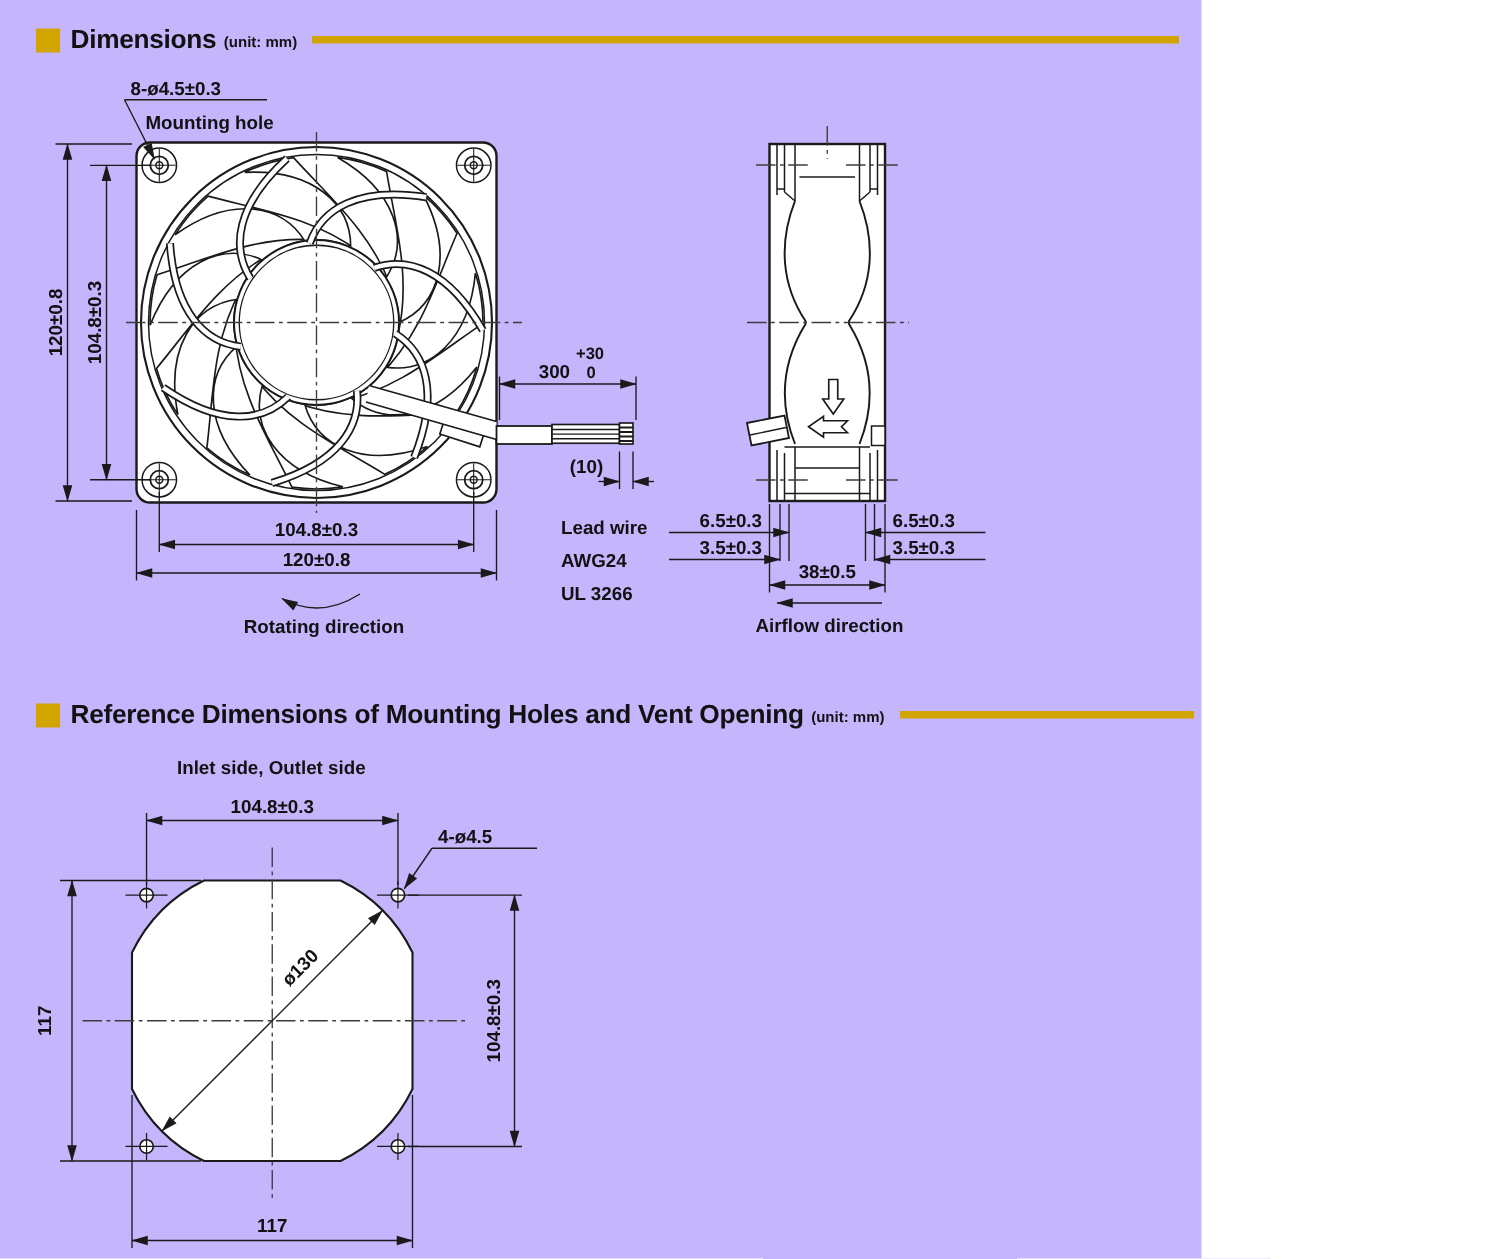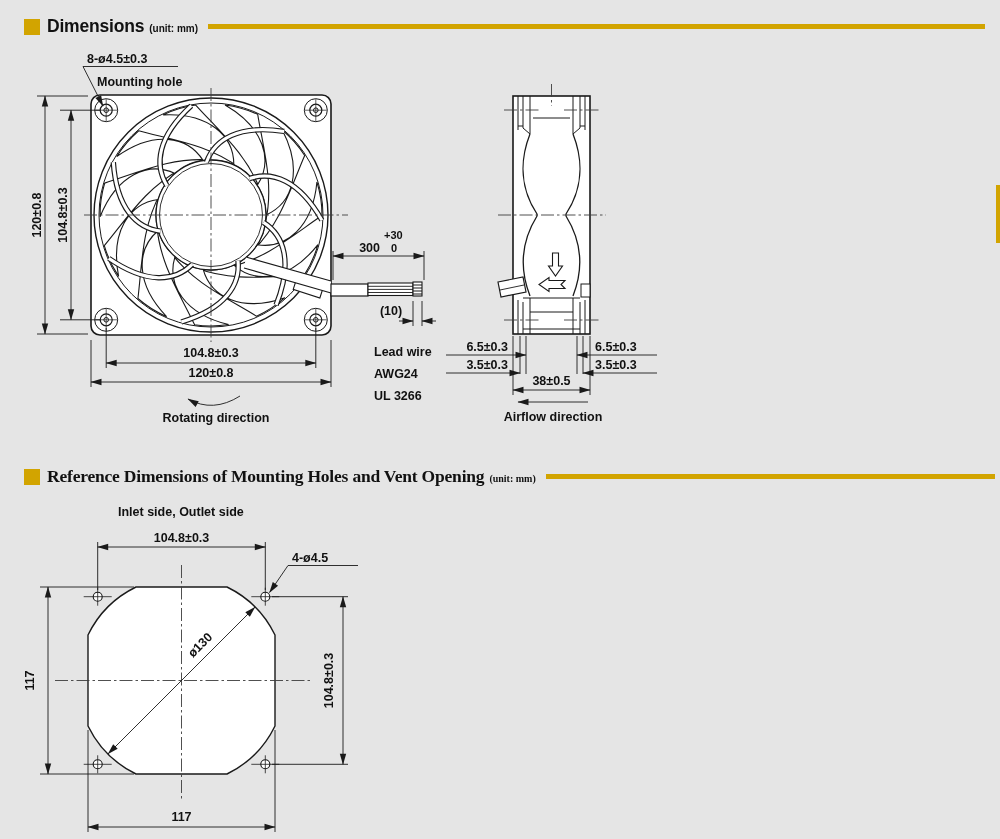--- a/index.html
+++ b/index.html
@@ -1,16 +1,16 @@
 <!DOCTYPE html>
 <html><head>
 <meta charset="utf-8">
 <style>
   html,body { margin:0; padding:0; background:#fff; }
-  .page { position:relative; width:1000px; height:839px; background:#e5e5e5; overflow:hidden;
+  .page { position:relative; width:801px; height:839px; background:#c4b5fd; overflow:hidden;
           font-family:"Liberation Sans",sans-serif; }
   .sec-header { position:absolute; display:flex; align-items:center; }
   .bullet { width:16px; height:16px; background:#D2A400; flex:0 0 auto; }
   .sec-title { font-weight:bold; font-size:17.5px; color:#111; margin-left:7px; white-space:nowrap; letter-spacing:-0.2px; }
   .sec-unit { font-weight:bold; font-size:10px; color:#111; margin-left:5px; white-space:nowrap; position:relative; top:2px;}
   .rule { flex:1 1 auto; height:5px; background:#D2A400; margin-left:10px; }
   .edge-tick { position:absolute; left:996px; top:185px; width:4px; height:58px; background:#D2A400; }
   svg text { user-select:none; }
   .ln  { stroke:#1a1a1a; fill:none; }
   .lnf { stroke:#1a1a1a; fill:#ffffff; }
@@ -27,21 +27,21 @@
 
 <div class="page">
 
   <div class="sec-header" style="left:24px; right:15px; top:16px;">
     <span class="bullet"></span>
     <span class="sec-title">Dimensions</span>
     <span class="sec-unit">(unit: mm)</span>
     <span class="rule"></span>
   </div>
 
-  <div class="sec-header" style="left:24px; right:5px; top:466px;font-family:Liberation Serif, serif;">
+  <div class="sec-header" style="left:24px; right:5px; top:466px;">
     <span class="bullet"></span>
     <span class="sec-title">Reference Dimensions of Mounting Holes and Vent Opening</span>
     <span class="sec-unit">(unit: mm)</span>
     <span class="rule"></span>
   </div>
 
   <div class="edge-tick"></div>
 
   <svg width="1000" height="839" viewBox="0 0 1000 839" style="position:absolute;left:0;top:0;">
     <defs>

